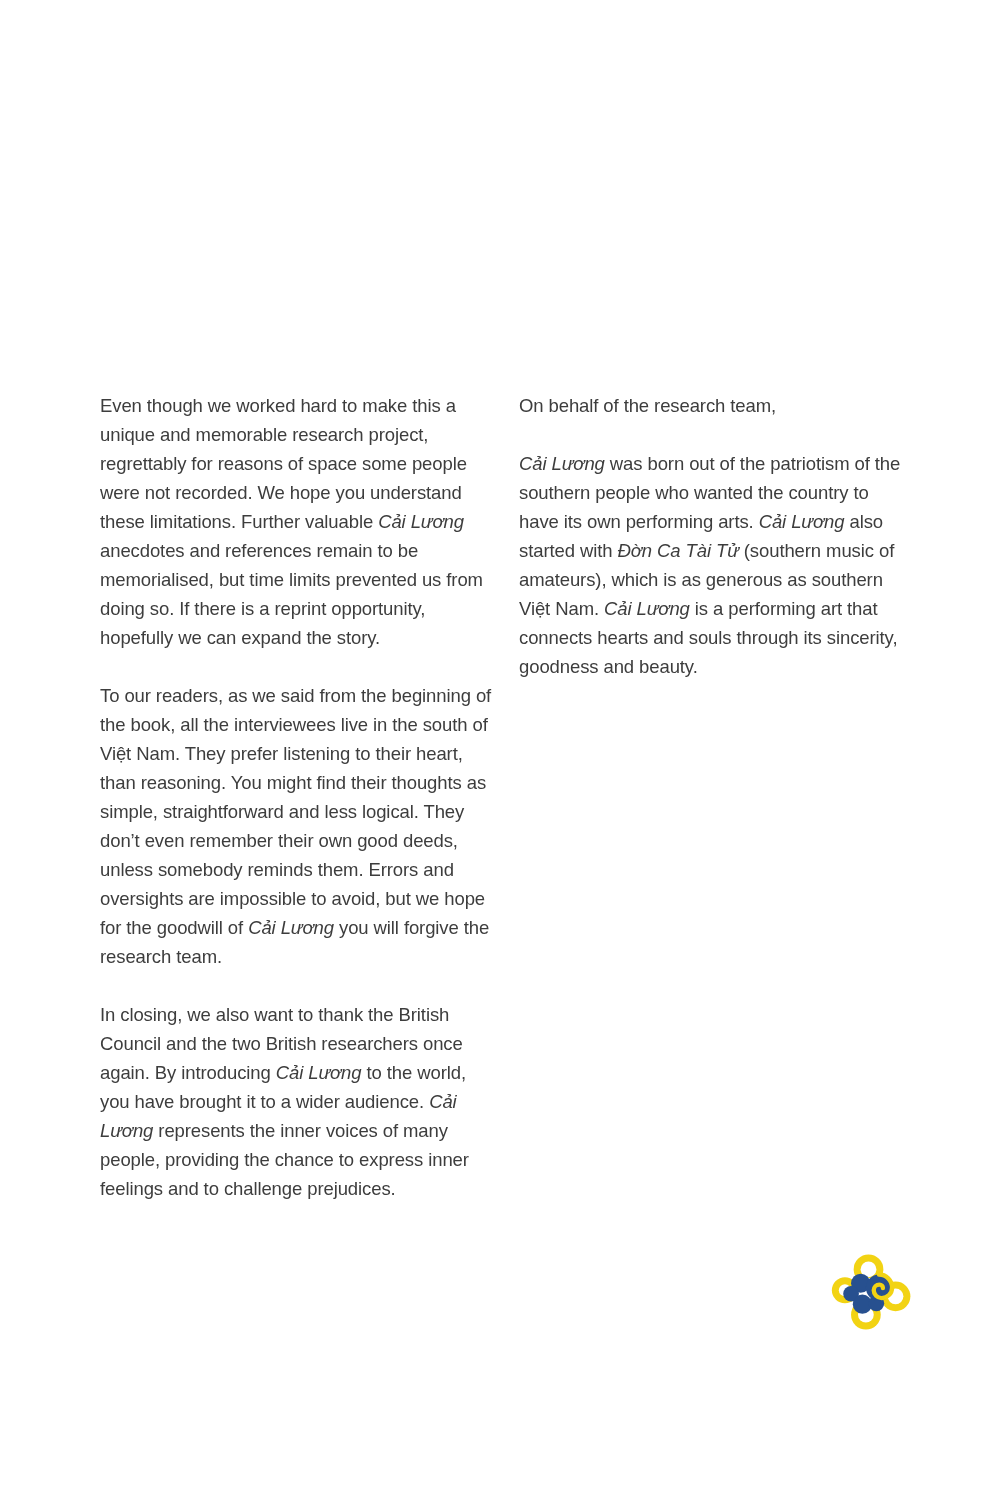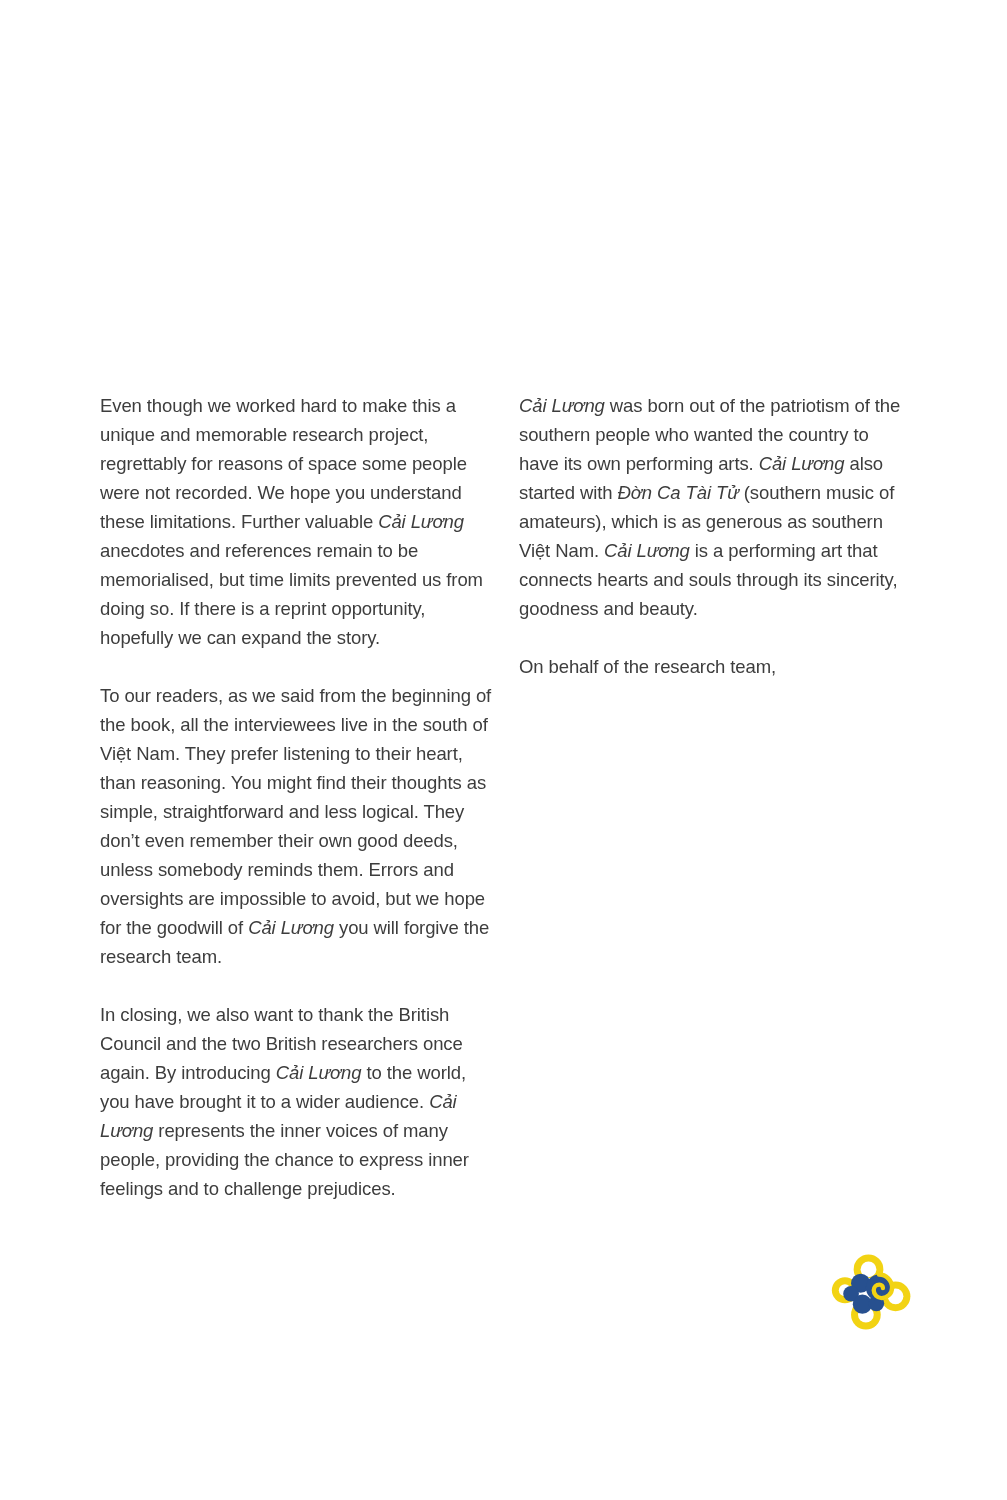--- a/index.html
+++ b/index.html
@@ -72,22 +72,22 @@
 
 <div class="page">
 
   <div class="col col-left">
     <p>Even though we worked hard to make this a unique and memorable research project, regrettably for reasons of space some people were not recorded. We hope you understand these limitations. Further valuable <i>Cải Lương</i> anecdotes and references remain to be memorialised, but time limits prevented us from doing so. If there is a reprint opportunity, hopefully we can expand the story.</p>
     <p>To our readers, as we said from the beginning of the book, all the interviewees live in the south of Việt Nam. They prefer listening to their heart, than reasoning. You might find their thoughts as simple, straightforward and less logical. They don’t even remember their own good deeds, unless somebody reminds them. Errors and oversights are impossible to avoid, but we hope for the goodwill of <i>Cải Lương</i> you will forgive the research team.</p>
     <p>In closing, we also want to thank the British Council and the two British researchers once again. By introducing <i>Cải Lương</i> to the world, you have brought it to a wider audience. <i>Cải Lương</i> represents the inner voices of many people, providing the chance to express inner feelings and to challenge prejudices.</p>
   </div>
 
   <div class="col col-right">
+    <p>On behalf of the research team,</p>
     <p><i>Cải Lương</i> was born out of the patriotism of the southern people who wanted the country to have its own performing arts. <i>Cải Lương</i> also started with <i>Đờn Ca Tài Tử</i> (southern music of amateurs), which is as generous as southern Việt Nam. <i>Cải Lương</i> is a performing art that connects hearts and souls through its sincerity, goodness and beauty.</p>
-    <p>On behalf of the research team,</p>
   </div>
 
   <div class="logo">
     <svg viewBox="0 0 100 94">
 
       <g>
         <circle cx="46" cy="21" r="17" fill="#F2D313"></circle>
         <circle cx="19" cy="45" r="15" fill="#F2D313"></circle>
         <circle cx="43" cy="73" r="17" fill="#F2D313"></circle>
         <circle cx="77" cy="52" r="17" fill="#F2D313"></circle>

